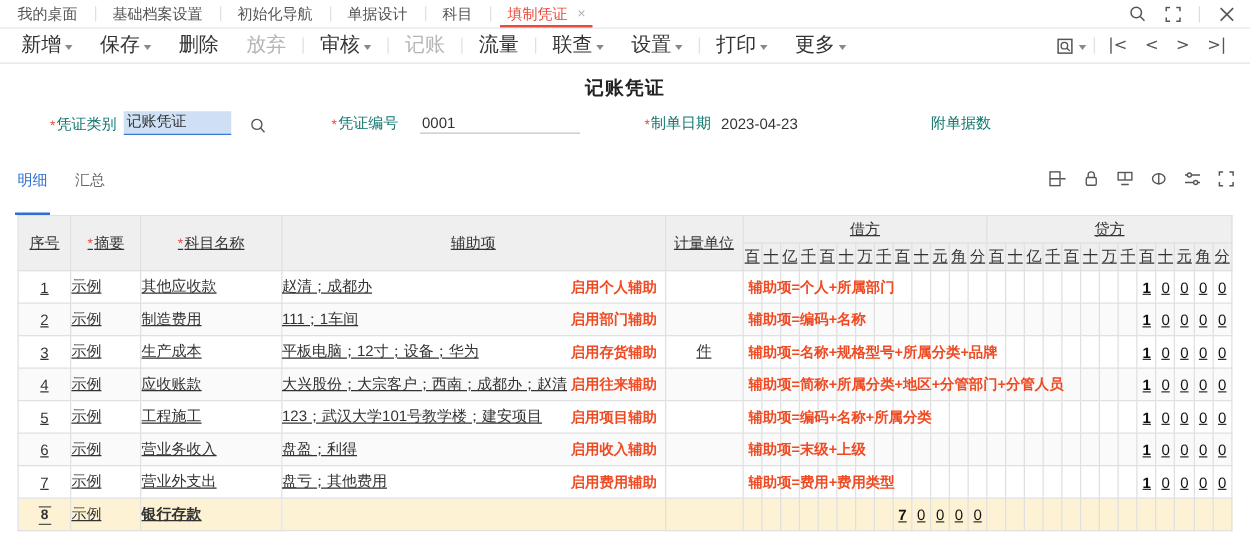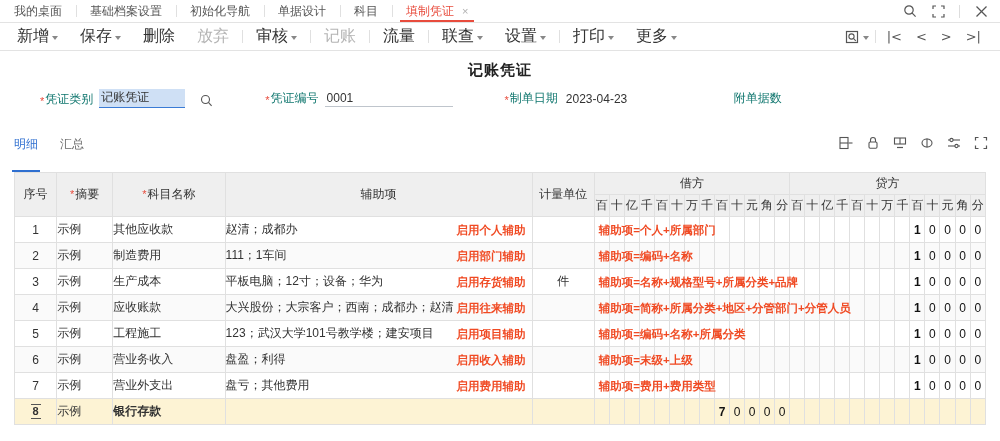--- a/index.html
+++ b/index.html
@@ -76,40 +76,41 @@
     font-size:12px; height:24px;
   }
   .fld{ display:flex; align-items:flex-end; margin-right:34px; }
   .req{ color:#e84c3d; font-size:11px; margin-right:1px; line-height:14px; }
   .flabel{ color:#0f766e; white-space:nowrap; margin-right:6px; }
   .fval{
     border-bottom:1px solid #bfc5cc; min-width:86px; padding:0 2px 1px 2px;
     display:flex; align-items:center; justify-content:space-between;
   }
   .fval.sel{ background:#cfe0f5; border-bottom:1px solid #3a7bd5; }
-  .fval.wide{ min-width:128px; }
+  .fval.wide{ min-width:128px;margin-left:11px; }
   .fval.plain{ border-bottom:none; }
   .fval .txt{ white-space:nowrap; }
   .magn{ margin-left:14px; color:#666; }
 
   
   .dtabs{ display:flex; align-items:center; padding:3px 0 0 14px; gap:22px; }
   .dtab{ font-size:12px; color:#666; padding-bottom:19px; cursor:pointer; position:relative;margin-top:23px;}
   .dtab.active{ color:#2f6fd0; }
   .dtab.active::after{
     content:""; position:absolute; left:-2px; right:-2px; bottom:0;
     height:2px; background:#2f6fd0;
   }
   .dtabs-right{ margin-left:auto; display:flex; align-items:center; gap:13px; padding-right:12px; color:#555;}
 
   
   .gridwrap{ padding:0 14px; }
   table.vg{
     width:972px; border-collapse:collapse; table-layout:fixed;
     font-size:12px;
+    text-decoration:underline;
   }
   table.vg th, table.vg td{
     border:1px solid #e0e0e0; padding:0; font-weight:normal;
   }
   table.vg thead th{
     background:#efefef; color:#333; height:22px; text-align:center;
     font-size:12px;
   }
   th.hmain{ height:28px; }
   th.digit{ width:18px; font-size:11px; padding:0; }

